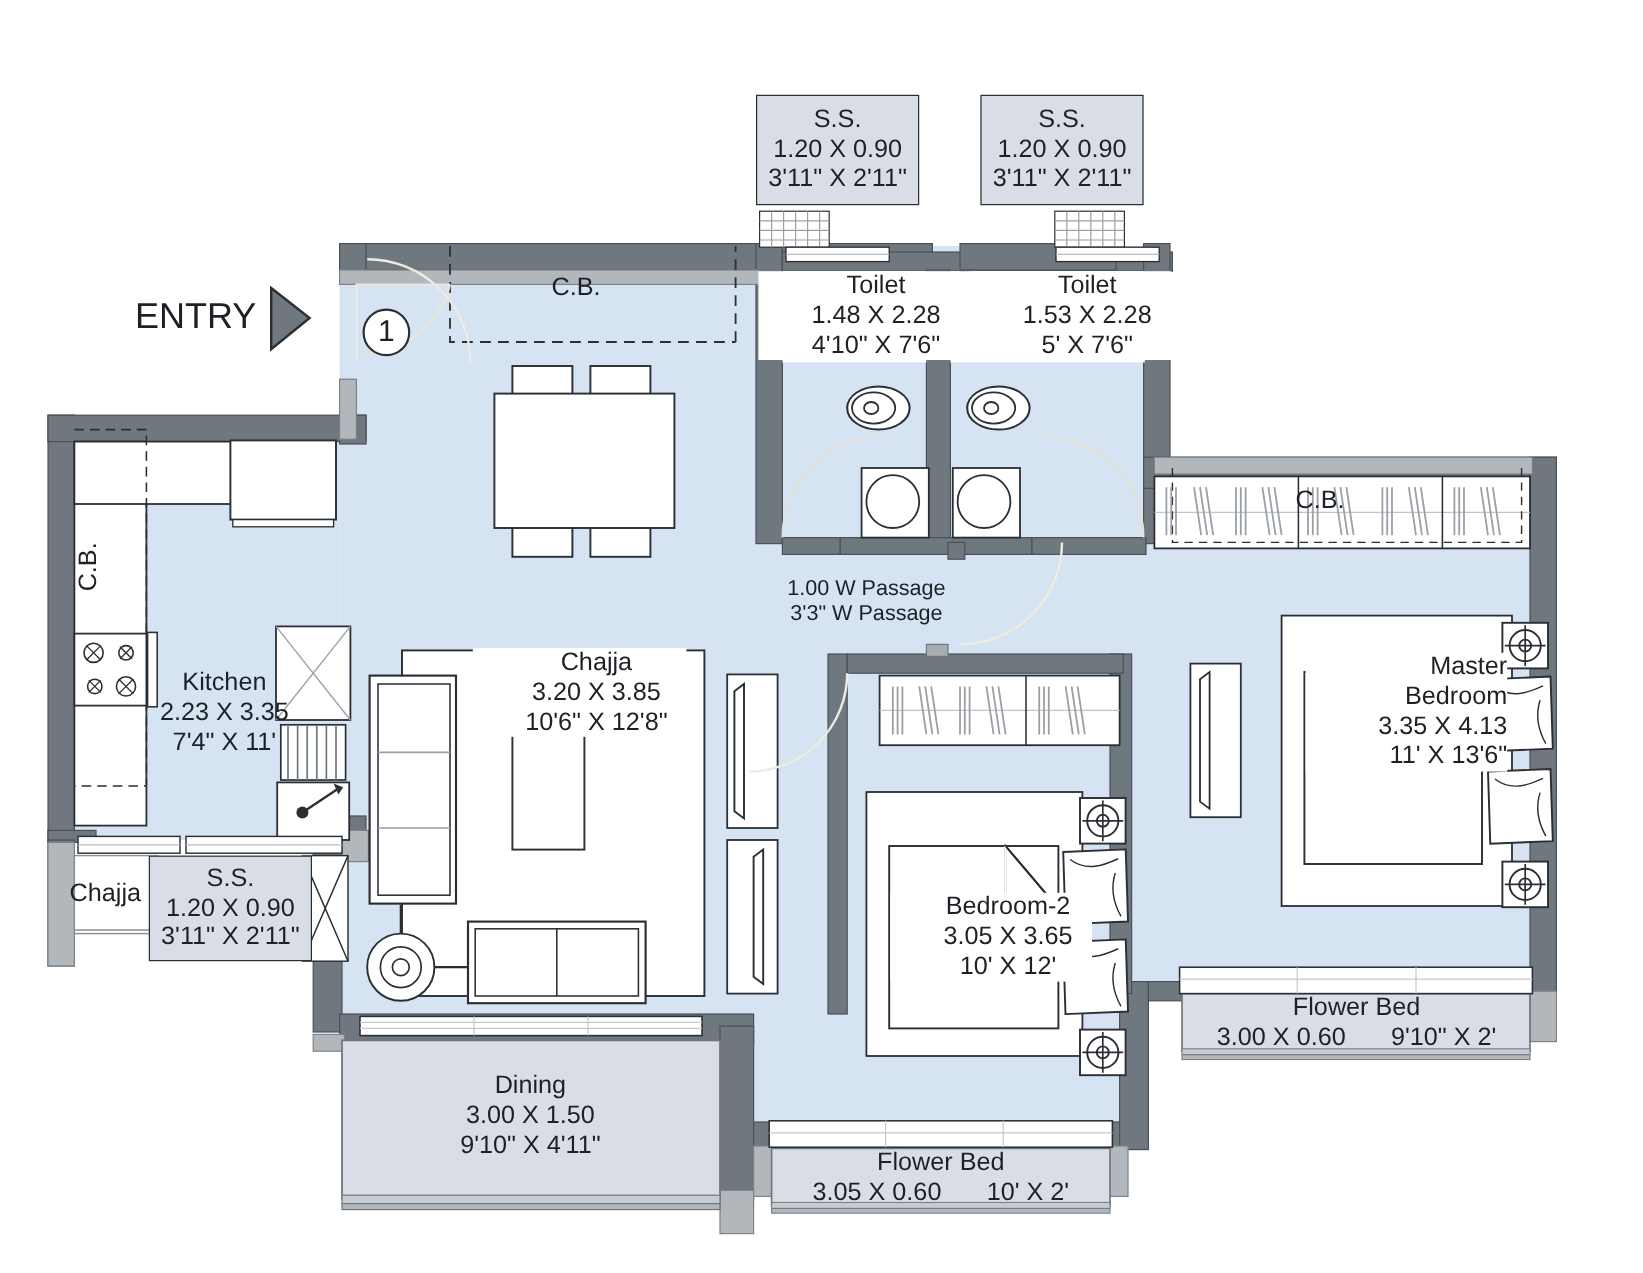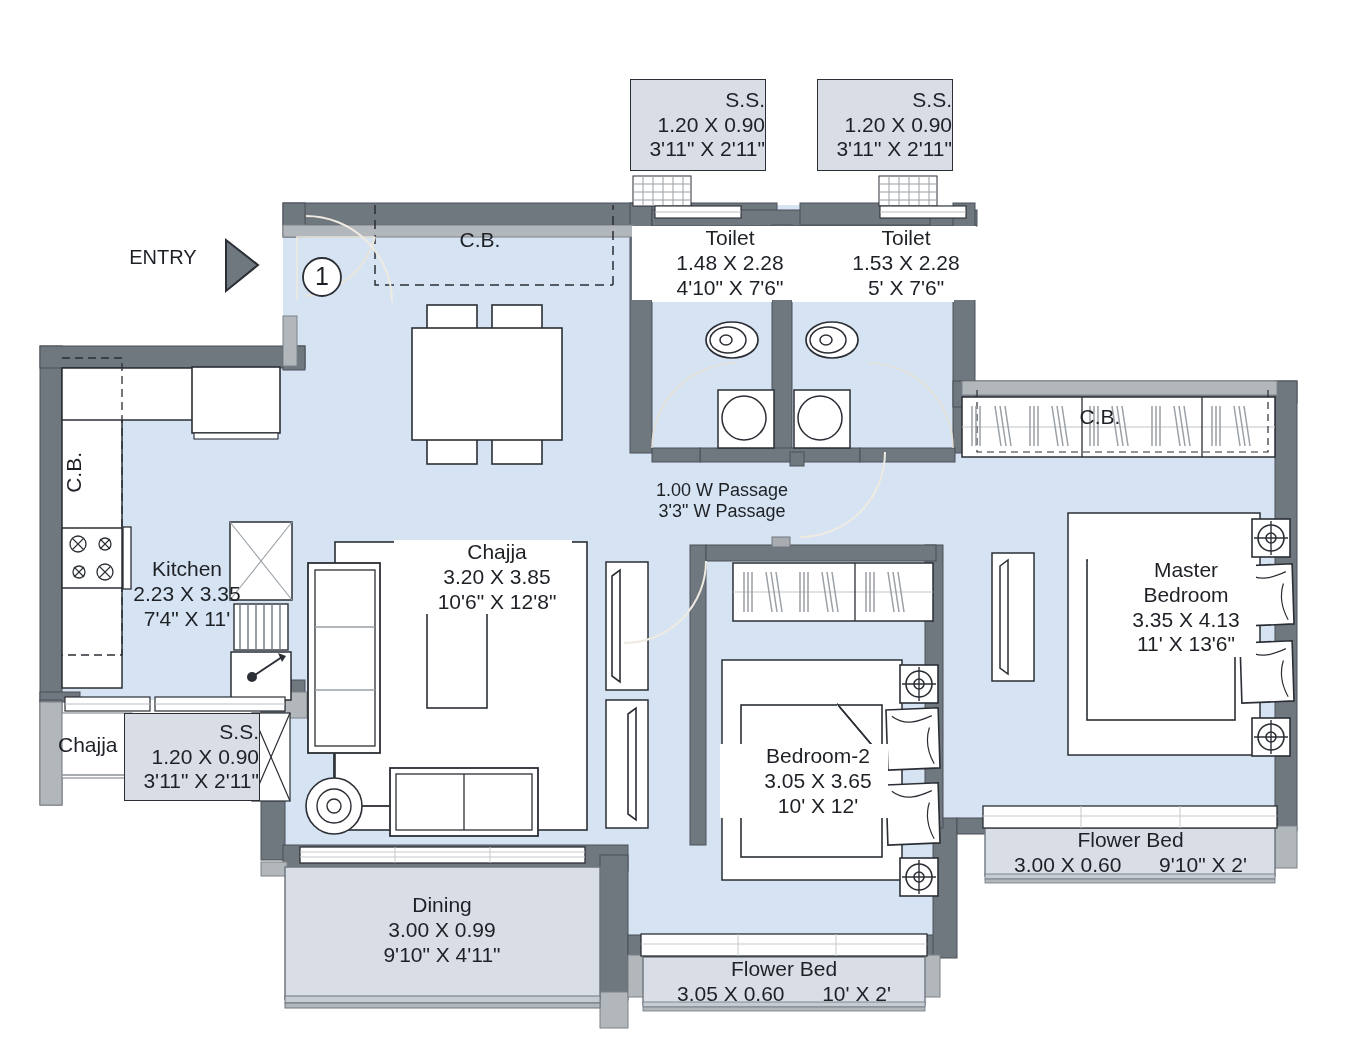--- a/index.html
+++ b/index.html
@@ -3,21 +3,21 @@
 <meta charset="utf-8">
 <style>
   html,body{margin:0;padding:0;background:#ffffff;}
   #plan{position:relative;width:1369px;height:1061px;background:#ffffff;
         font-family:"Liberation Sans", sans-serif;overflow:hidden;}
   #svgplan{position:absolute;left:0;top:0;}
   .lbl{position:absolute;text-align:center;color:#1d2126;line-height:1.18;
        font-family:"Liberation Sans", sans-serif;white-space:nowrap;}
   .lbl span{display:block;}
   .box-lbl{background:#d9dee6;border:1.6px solid #2b2f35;box-sizing:border-box;
-           display:flex;flex-direction:column;align-items:flex-end;justify-content:center;}
+           display:flex;flex-direction:column;align-items:center;justify-content:center;}
   .plain{background:transparent;}
   .white-lbl{background:#ffffff;padding-left:28px;}
 </style>
 </head>
 <body>
 
 <div id="plan">
 
 <svg id="svgplan" width="1369" height="1061" viewBox="0 0 1369 1061">
 
@@ -390,21 +390,21 @@
   <g>
     <path d="M 226,240 L 258,265 L 226,291 Z" fill="#6f777f" stroke="#2b2f35" stroke-width="2"></path>
   </g>
 
   <g>
     <circle cx="322" cy="277" r="19" fill="#ffffff" stroke="#2b2f35" stroke-width="1.8"></circle>
   </g>
 
 </svg>
 
-<div class="lbl" style="left:108px;top:246px;width:110px;font-size:20px;">
+<div class="lbl" style="left:108px;top:246px;width:110px;font-size:30px;">
   <span>ENTRY</span>
 </div>
 
 <div class="lbl" style="left:303px;top:262px;width:38px;font-size:25px;">
   <span>1</span>
 </div>
 
 <div class="lbl plain" style="left:420px;top:228px;width:120px;font-size:21px;">
   <span>C.B.</span>
 </div>
@@ -462,36 +462,36 @@
 <div class="lbl plain" style="left:58px;top:733px;width:90px;font-size:21px;text-align:left;">
   <span>Chajja</span>
 </div>
 
 <div class="lbl white-lbl" style="left:394px;top:540px;width:150px;font-size:21px;">
   <span>Chajja</span>
   <span>3.20 X 3.85</span>
   <span>10'6" X 12'8"</span>
 </div>
 
-<div class="lbl white-lbl" style="left:720px;top:744px;width:140px;font-size:21px;">
+<div class="lbl white-lbl" style="left:742px;top:744px;width:140px;font-size:21px;">
   <span>Bedroom-2</span>
   <span>3.05 X 3.65</span>
   <span>10' X 12'</span>
 </div>
 
-<div class="lbl white-lbl" style="left:1088px;top:558px;width:140px;font-size:21px;">
+<div class="lbl white-lbl" style="left:1088px;top:544px;width:140px;font-size:21px;text-align:right;">
   <span>Master</span>
   <span>Bedroom</span>
   <span>3.35 X 4.13</span>
   <span>11' X 13'6"</span>
 </div>
 
 <div class="lbl plain" style="left:362px;top:893px;width:160px;font-size:21px;">
   <span>Dining</span>
-  <span>3.00 X 0.99</span>
+  <span>3.00 X 1.50</span>
   <span>9'10" X 4'11"</span>
 </div>
 
 <div class="lbl plain" style="left:645px;top:957px;width:278px;font-size:21px;">
   <span>Flower Bed</span>
   <span>
     <span style="display:inline-block">3.05 X 0.60</span>
     <span style="display:inline-block;width:26px"></span>
     <span style="display:inline-block">10' X 2'</span>
   </span>

